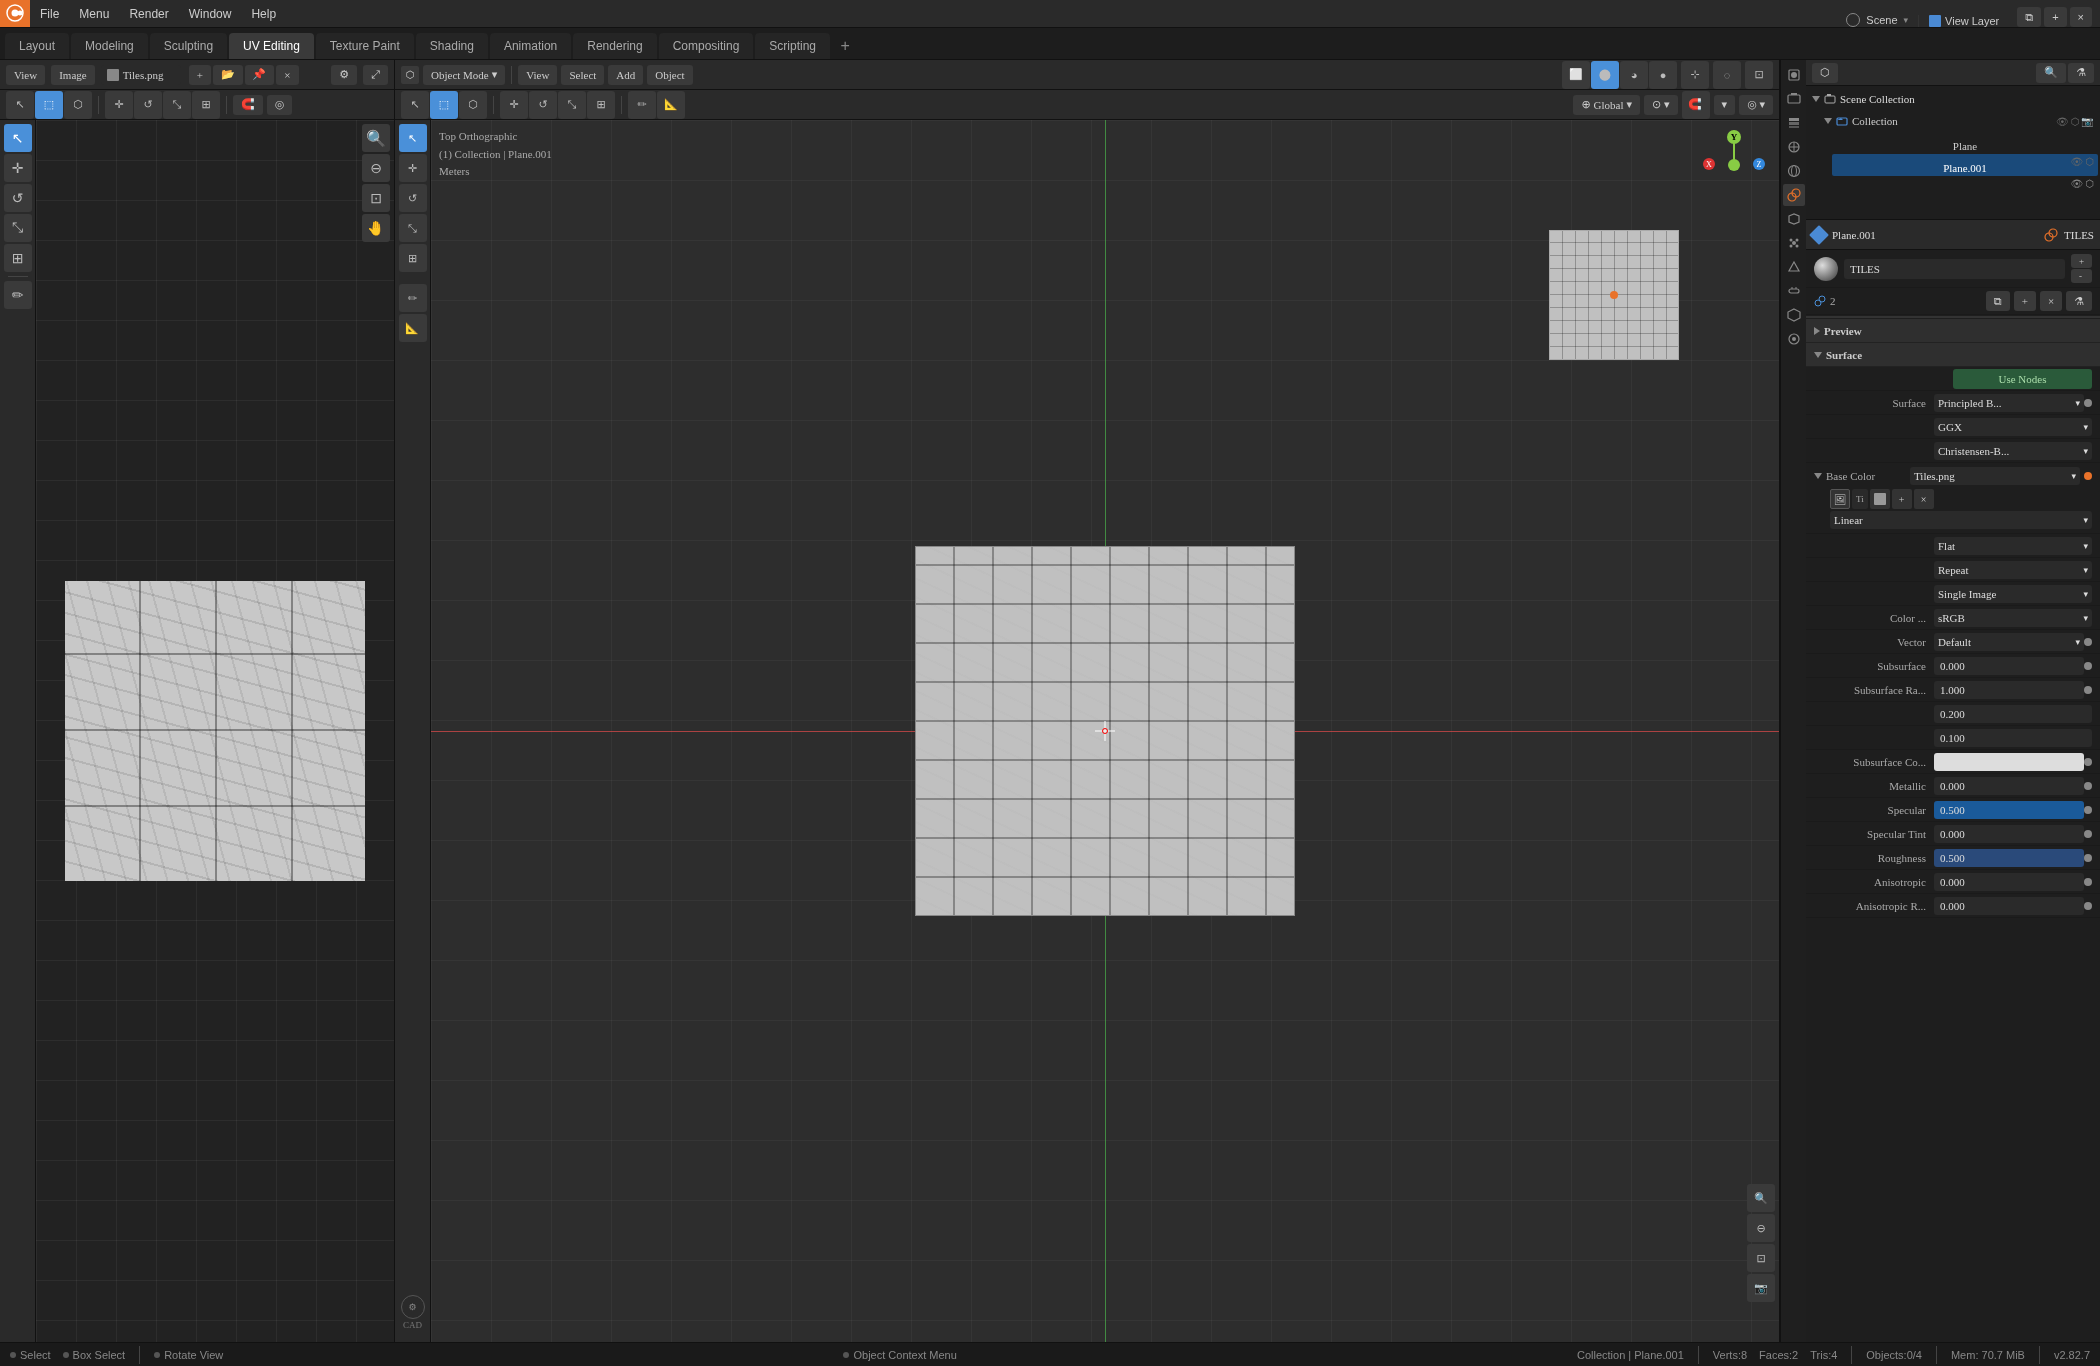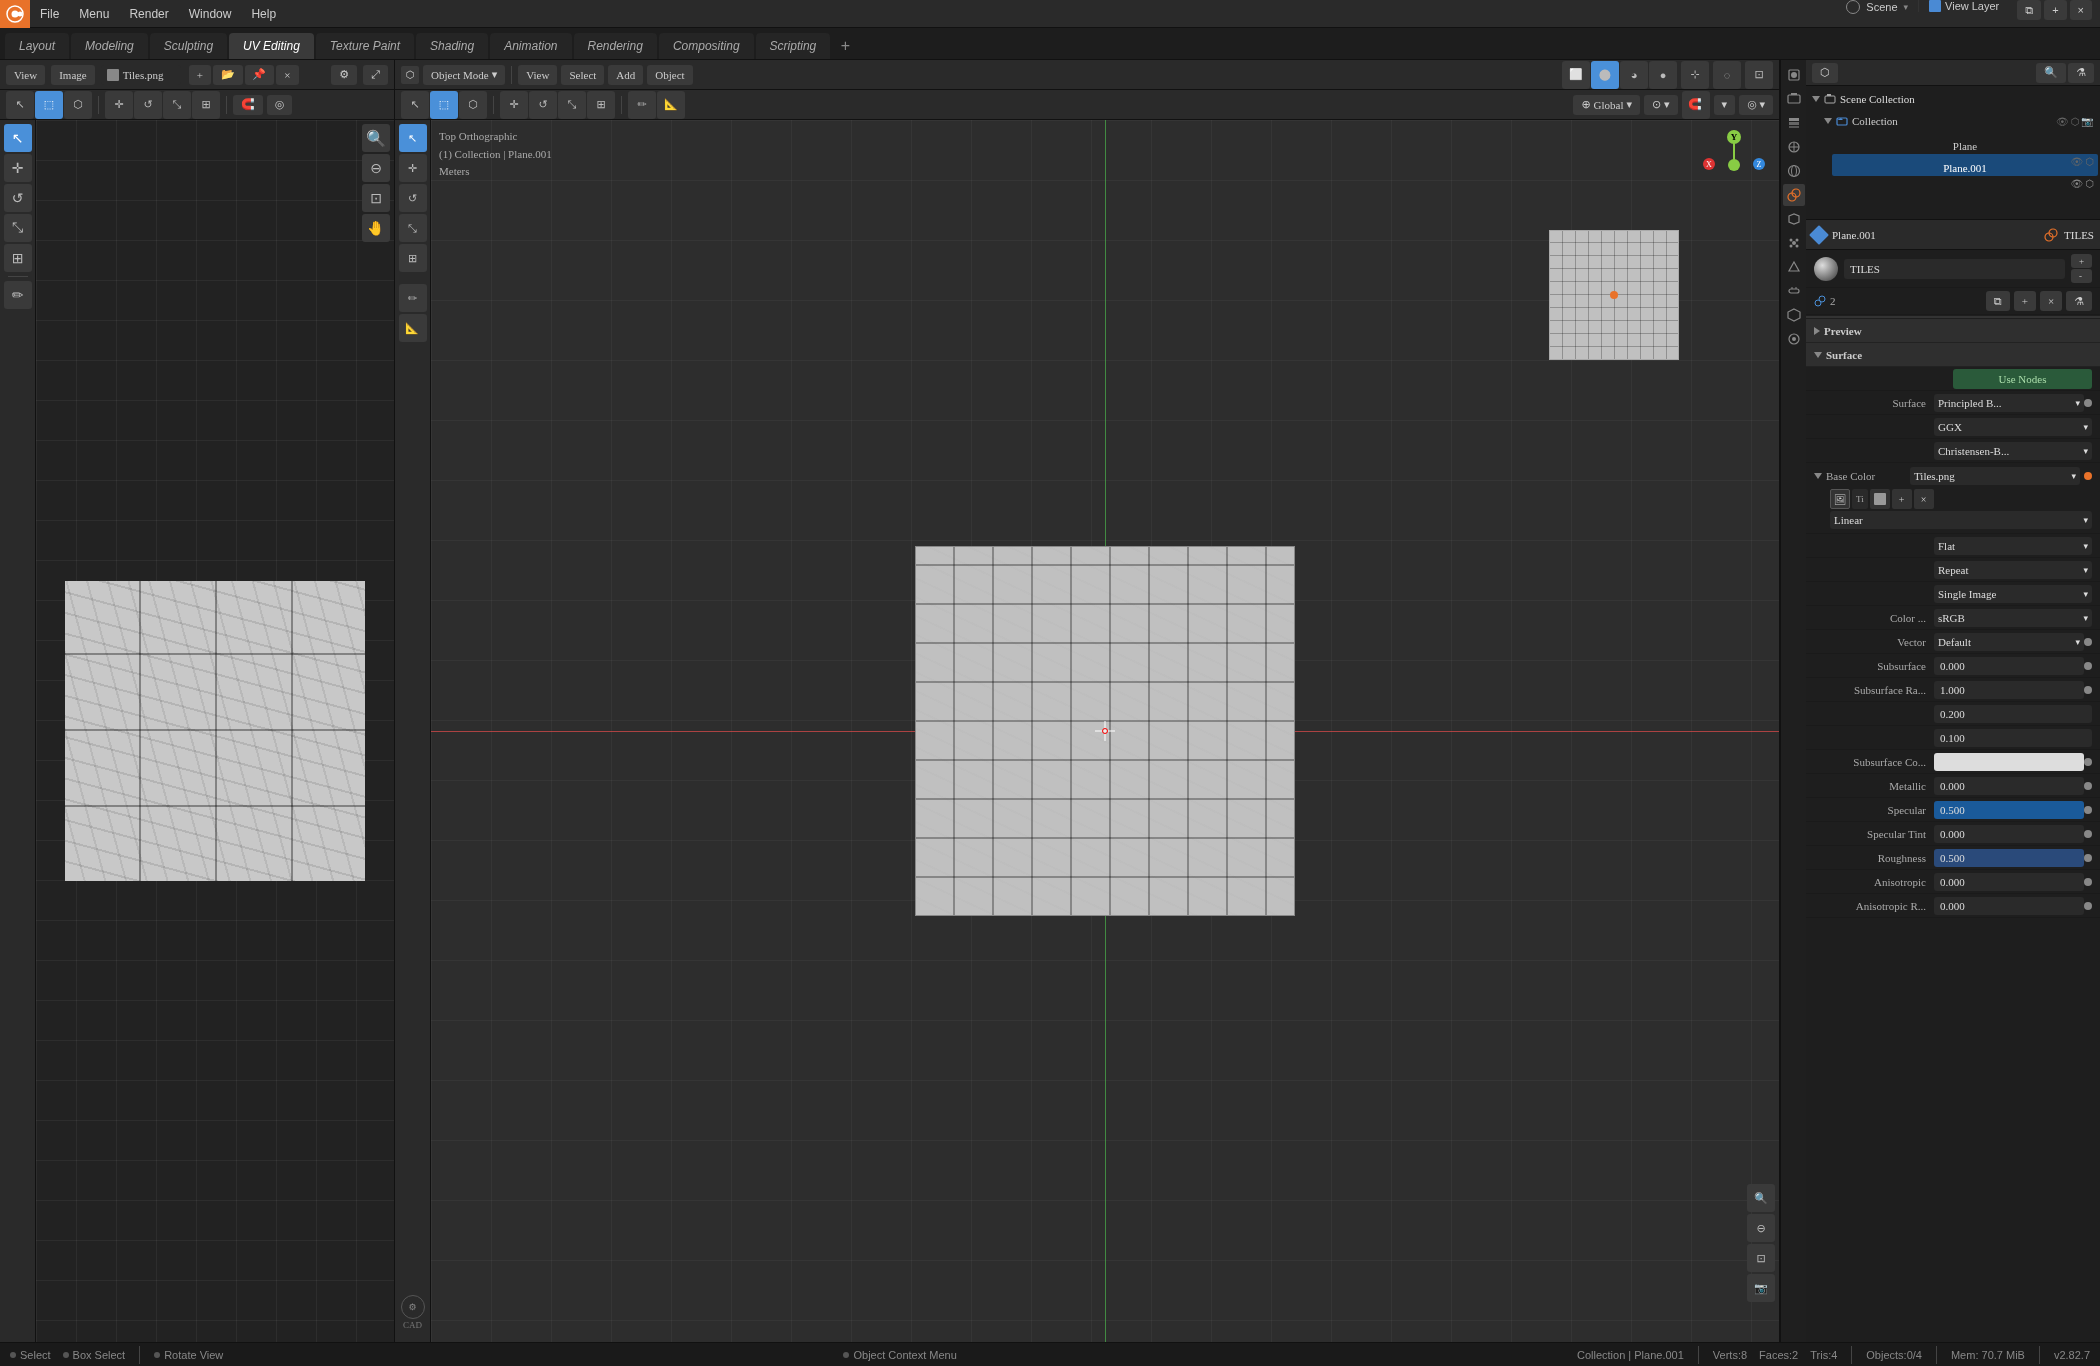--- a/index.html
+++ b/index.html
@@ -13,21 +13,21 @@
       overflow: hidden;
       display: flex;
       flex-direction: column;
     }
 
     
     .menu-bar {
       height: 28px;
       background: #2a2a2a;
       display: flex;
-      align-items: flex-start;
+      align-items: flex-end;
       border-bottom: 1px solid #111;
       flex-shrink: 0;
     }
     .menu-bar-logo {
       width: 30px;
       height: 28px;
       background: #e8722a;
       display: flex;
       align-items: center;
       justify-content: center;
@@ -53,21 +53,20 @@
 
     
     .workspace-tabs {
       height: 32px;
       background: #1d1d1d;
       display: flex;
       align-items: flex-end;
       border-bottom: 1px solid #111;
       flex-shrink: 0;
       padding-left: 5px;
-      font-style: italic;
     }
     .workspace-tab {
       padding: 0 14px;
       height: 26px;
       display: flex;
       align-items: center;
       color: #aaa;
       cursor: pointer;
       font-size: 12px;
       border-radius: 4px 4px 0 0;

